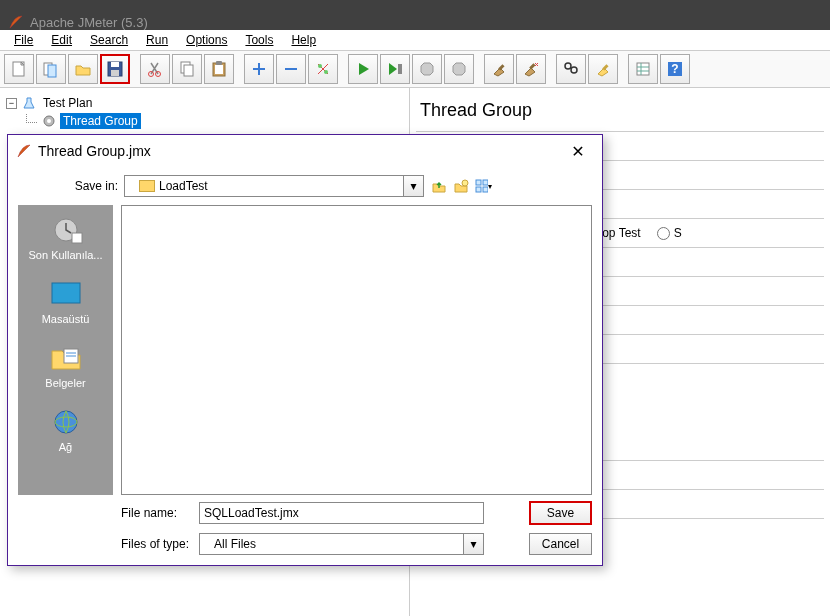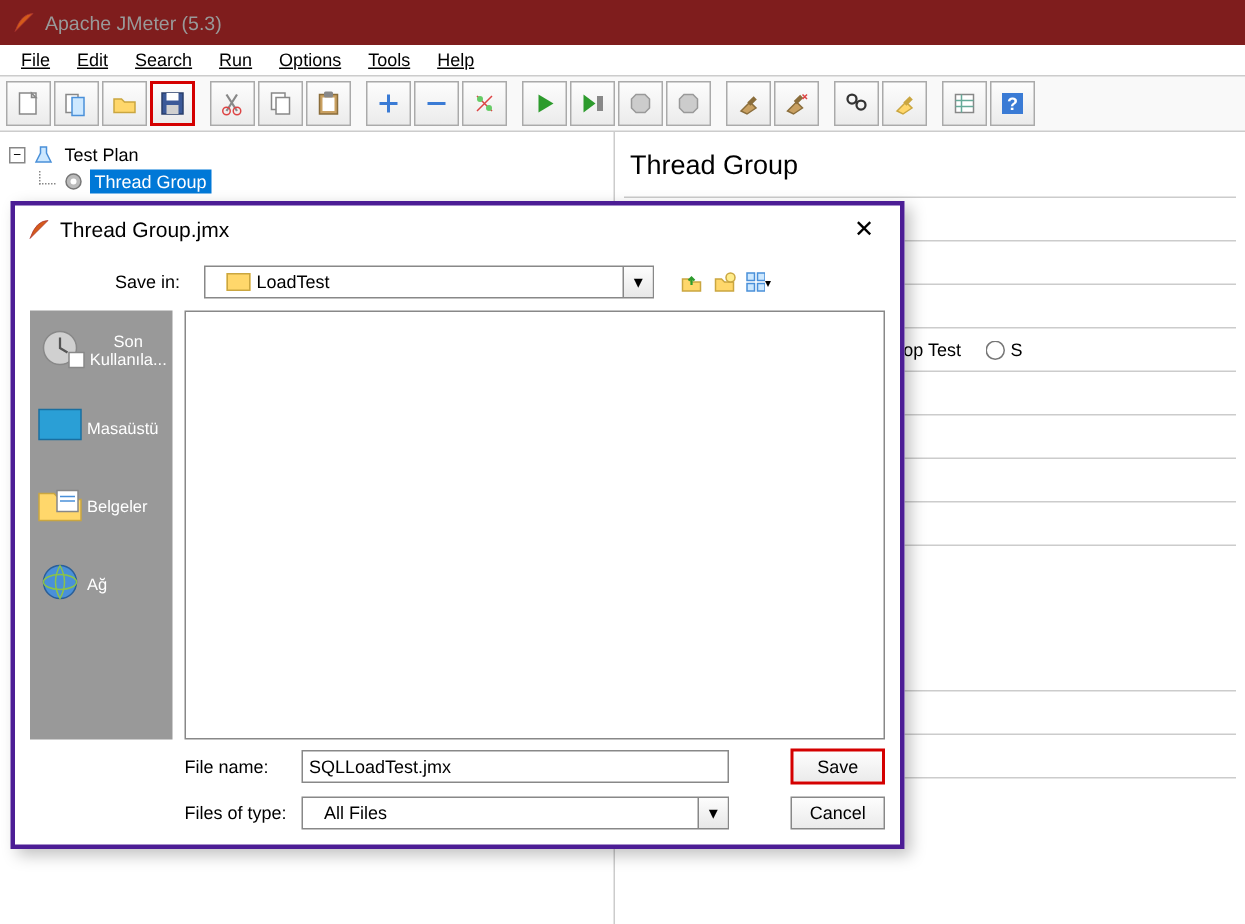--- a/index.html
+++ b/index.html
@@ -1,18 +1,18 @@
 <!DOCTYPE html>
 <html><head>
   <meta charset="utf-8">
   <style>
     * { box-sizing: border-box; margin: 0; padding: 0; }
     body { font-family: "Segoe UI", Tahoma, sans-serif; font-size: 12px; background: #fff; overflow: hidden; width: 830px; height: 616px; position: relative; }
     
-    .title-bar { height: 30px; display: flex; align-items: center; padding: 0 8px; background: #7f1d1d; }
+    .title-bar { height: 30px; display: flex; align-items: flex-end; padding: 0 8px; background: #404040; }
     .title-bar .feather { width: 16px; height: 16px; margin-right: 6px; }
     .title-bar .title-text { color: #999; font-size: 13px; }
     
     .menu-bar { height: 20px; display: flex; align-items: center; padding: 0 6px; gap: 2px; }
     .menu-item { padding: 2px 8px; cursor: default; }
     .menu-item .ul { text-decoration: underline; }
     
     .toolbar { height: 38px; border-top: 1px solid #ccc; border-bottom: 1px solid #ccc; display: flex; align-items: center; padding: 2px 4px; gap: 2px; background: #f9f9f9; }
     .toolbar .btn { width: 30px; height: 30px; border: 1px solid #aaa; background: linear-gradient(#fdfdfd, #ebebeb); display: flex; align-items: center; justify-content: center; cursor: default; }
     .toolbar .btn.highlighted { border: 2px solid #d40000; }
@@ -30,37 +30,37 @@
     .right-panel { flex: 1; padding: 4px 6px; }
     .panel-title { font-size: 18px; margin: 8px 4px 10px 4px; }
     .panel-row { display: flex; align-items: center; margin: 4px 0; height: 20px;}
     .radio-group { display: flex; gap: 16px; padding-left: 6px; }
     .radio-opt { display: flex; align-items: center; gap: 4px; white-space: nowrap; }
     .radio-opt input { accent-color: #333; }
     .panel-gap { height: 90px; }
     .panel-line { border-top: 1px solid #ccc; margin: 3px 0; }
     
     
-    .dialog { position: absolute; left: 7px; top: 134px; width: 596px; height: 432px; background: #fff; border: 3px solid #4c1d95; box-shadow: 4px 4px 10px rgba(0,0,0,0.25); z-index: 10; display: flex; flex-direction: column; }
+    .dialog { position: absolute; left: 7px; top: 134px; width: 596px; height: 432px; background: #fff; border: 1px solid #4c1d95; box-shadow: 4px 4px 10px rgba(0,0,0,0.25); z-index: 10; display: flex; flex-direction: column; }
     .dlg-title { height: 32px; display: flex; align-items: center; padding: 0 8px; }
     .dlg-title .feather { width: 16px; height: 16px; margin-right: 6px; }
     .dlg-title-text { flex: 1; font-size: 14px; }
     .dlg-close { width: 32px; height: 28px; display: flex; align-items: center; justify-content: center; font-size: 16px; cursor: default; }
     .dlg-body { flex: 1; display: flex; flex-direction: column; padding: 6px 10px 10px 10px; gap: 6px; }
-    .dlg-top-row { display: flex; align-items: center; gap: 16px; height: 26px; padding-left: 50px; }
+    .dlg-top-row { display: flex; align-items: center; gap: 6px; height: 26px; padding-left: 50px; }
     .dlg-top-row .lbl { width: 50px; text-align: right; }
     .combo { flex: 1; height: 22px; border: 1px solid #888; background: #fff; display: flex; align-items: center; padding: 0 14px; max-width: 300px; position: relative; }
     .combo .folder-mini { width: 16px; height: 12px; background: #ffd76b; border: 1px solid #caa640; margin-right: 4px; }
     .combo .combo-arrow { position: absolute; right: 0; top: 0; width: 20px; height: 20px; border-left: 1px solid #888; display: flex; align-items: center; justify-content: center; background: linear-gradient(#fdfdfd,#e8e8e8); }
     .dlg-icons-row { display: flex; gap: 4px; }
     .mini-icon { width: 18px; height: 18px; display: flex; align-items: center; justify-content: center; }
     
     .dlg-middle { flex: 1; display: flex; gap: 8px; }
     .places-bar { width: 95px; background: #999; padding: 10px 2px; }
-    .place { display: flex; flex-direction: row; align-items: center; color: #fff; font-size: 11px; margin-bottom: 18px; text-align: center; }
+    .place { display: flex; flex-direction: column; align-items: center; color: #fff; font-size: 11px; margin-bottom: 18px; text-align: center; }
     .place .pic { width: 36px; height: 30px; margin-bottom: 4px; }
     .file-area { flex: 1; border: 1px solid #888; background: #fff; }
     
     .dlg-bottom { display: flex; gap: 8px;}
     .dlg-bottom-left { width: 95px; }
     .dlg-bottom-right { flex: 1; display: flex; flex-direction: column; gap: 8px; }
     .dlg-field-row { display: flex; align-items: center; gap: 8px; }
     .dlg-field-row .lbl { width: 70px; }
     .dlg-field-row input.text { flex: 1; height: 22px; border: 1px solid #888; padding: 0 4px; font-family: inherit; font-size: 12px; max-width: 285px; }
     .dlg-field-row .combo { max-width: 285px; }

